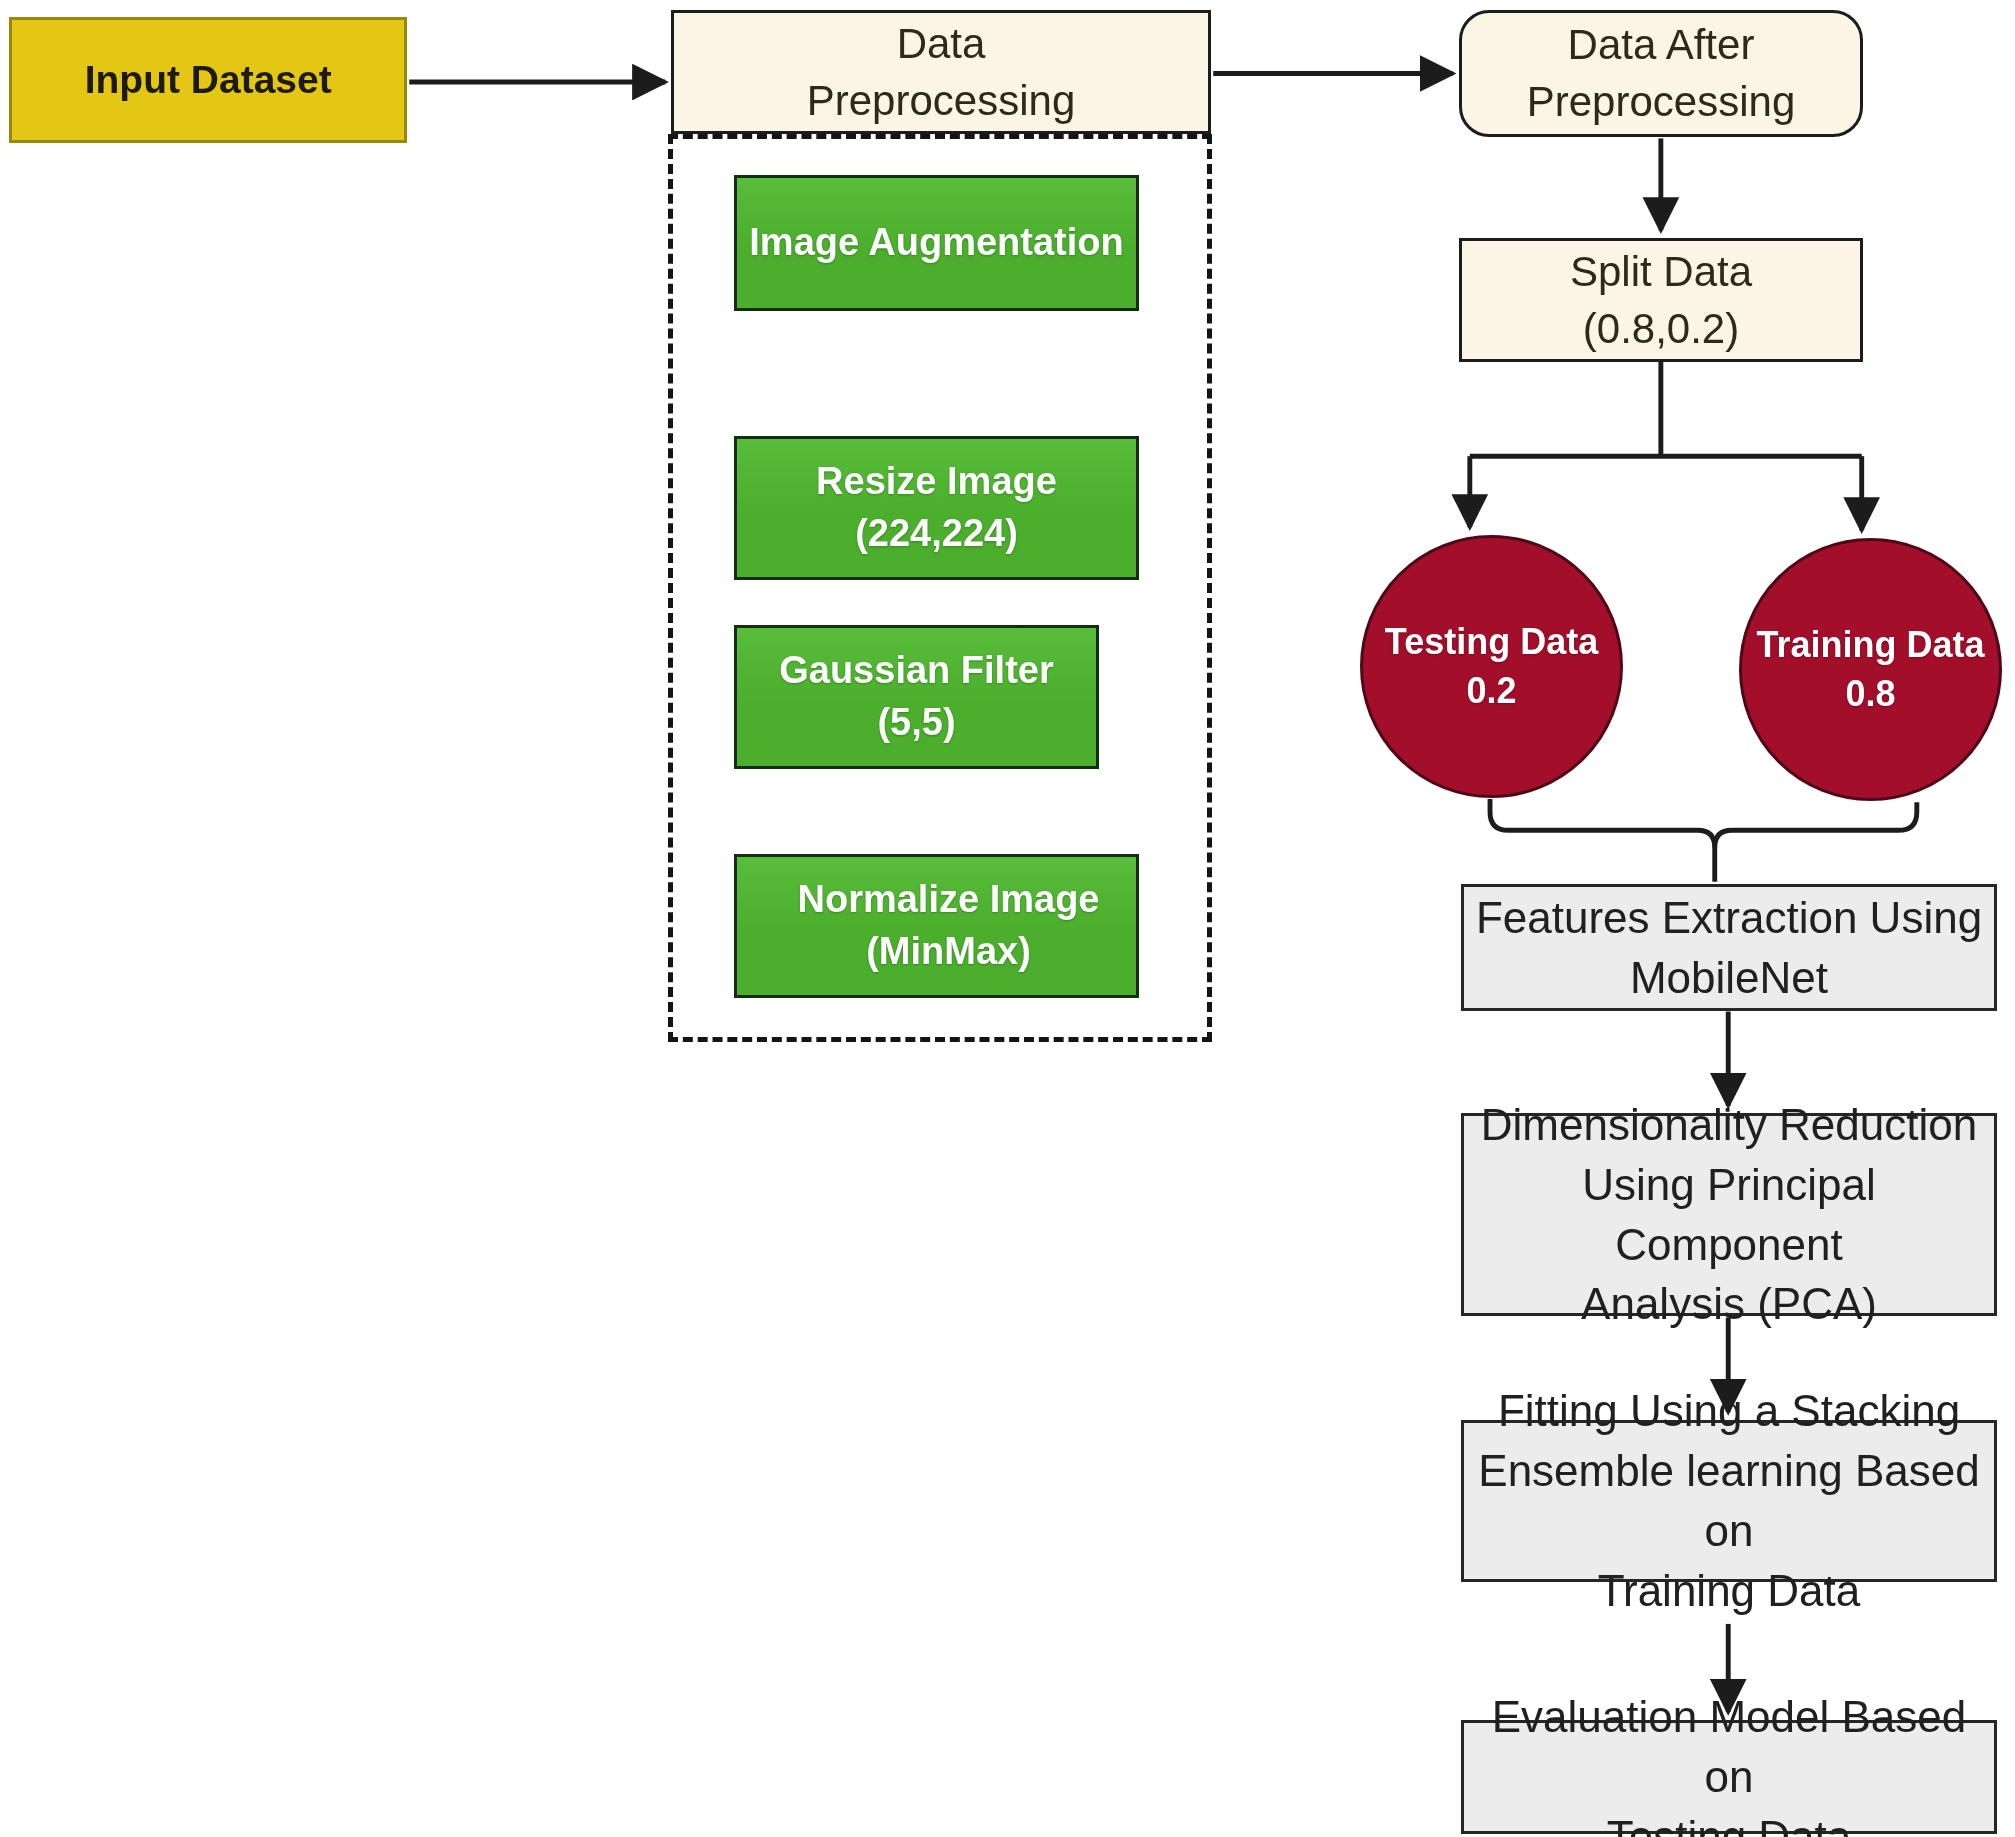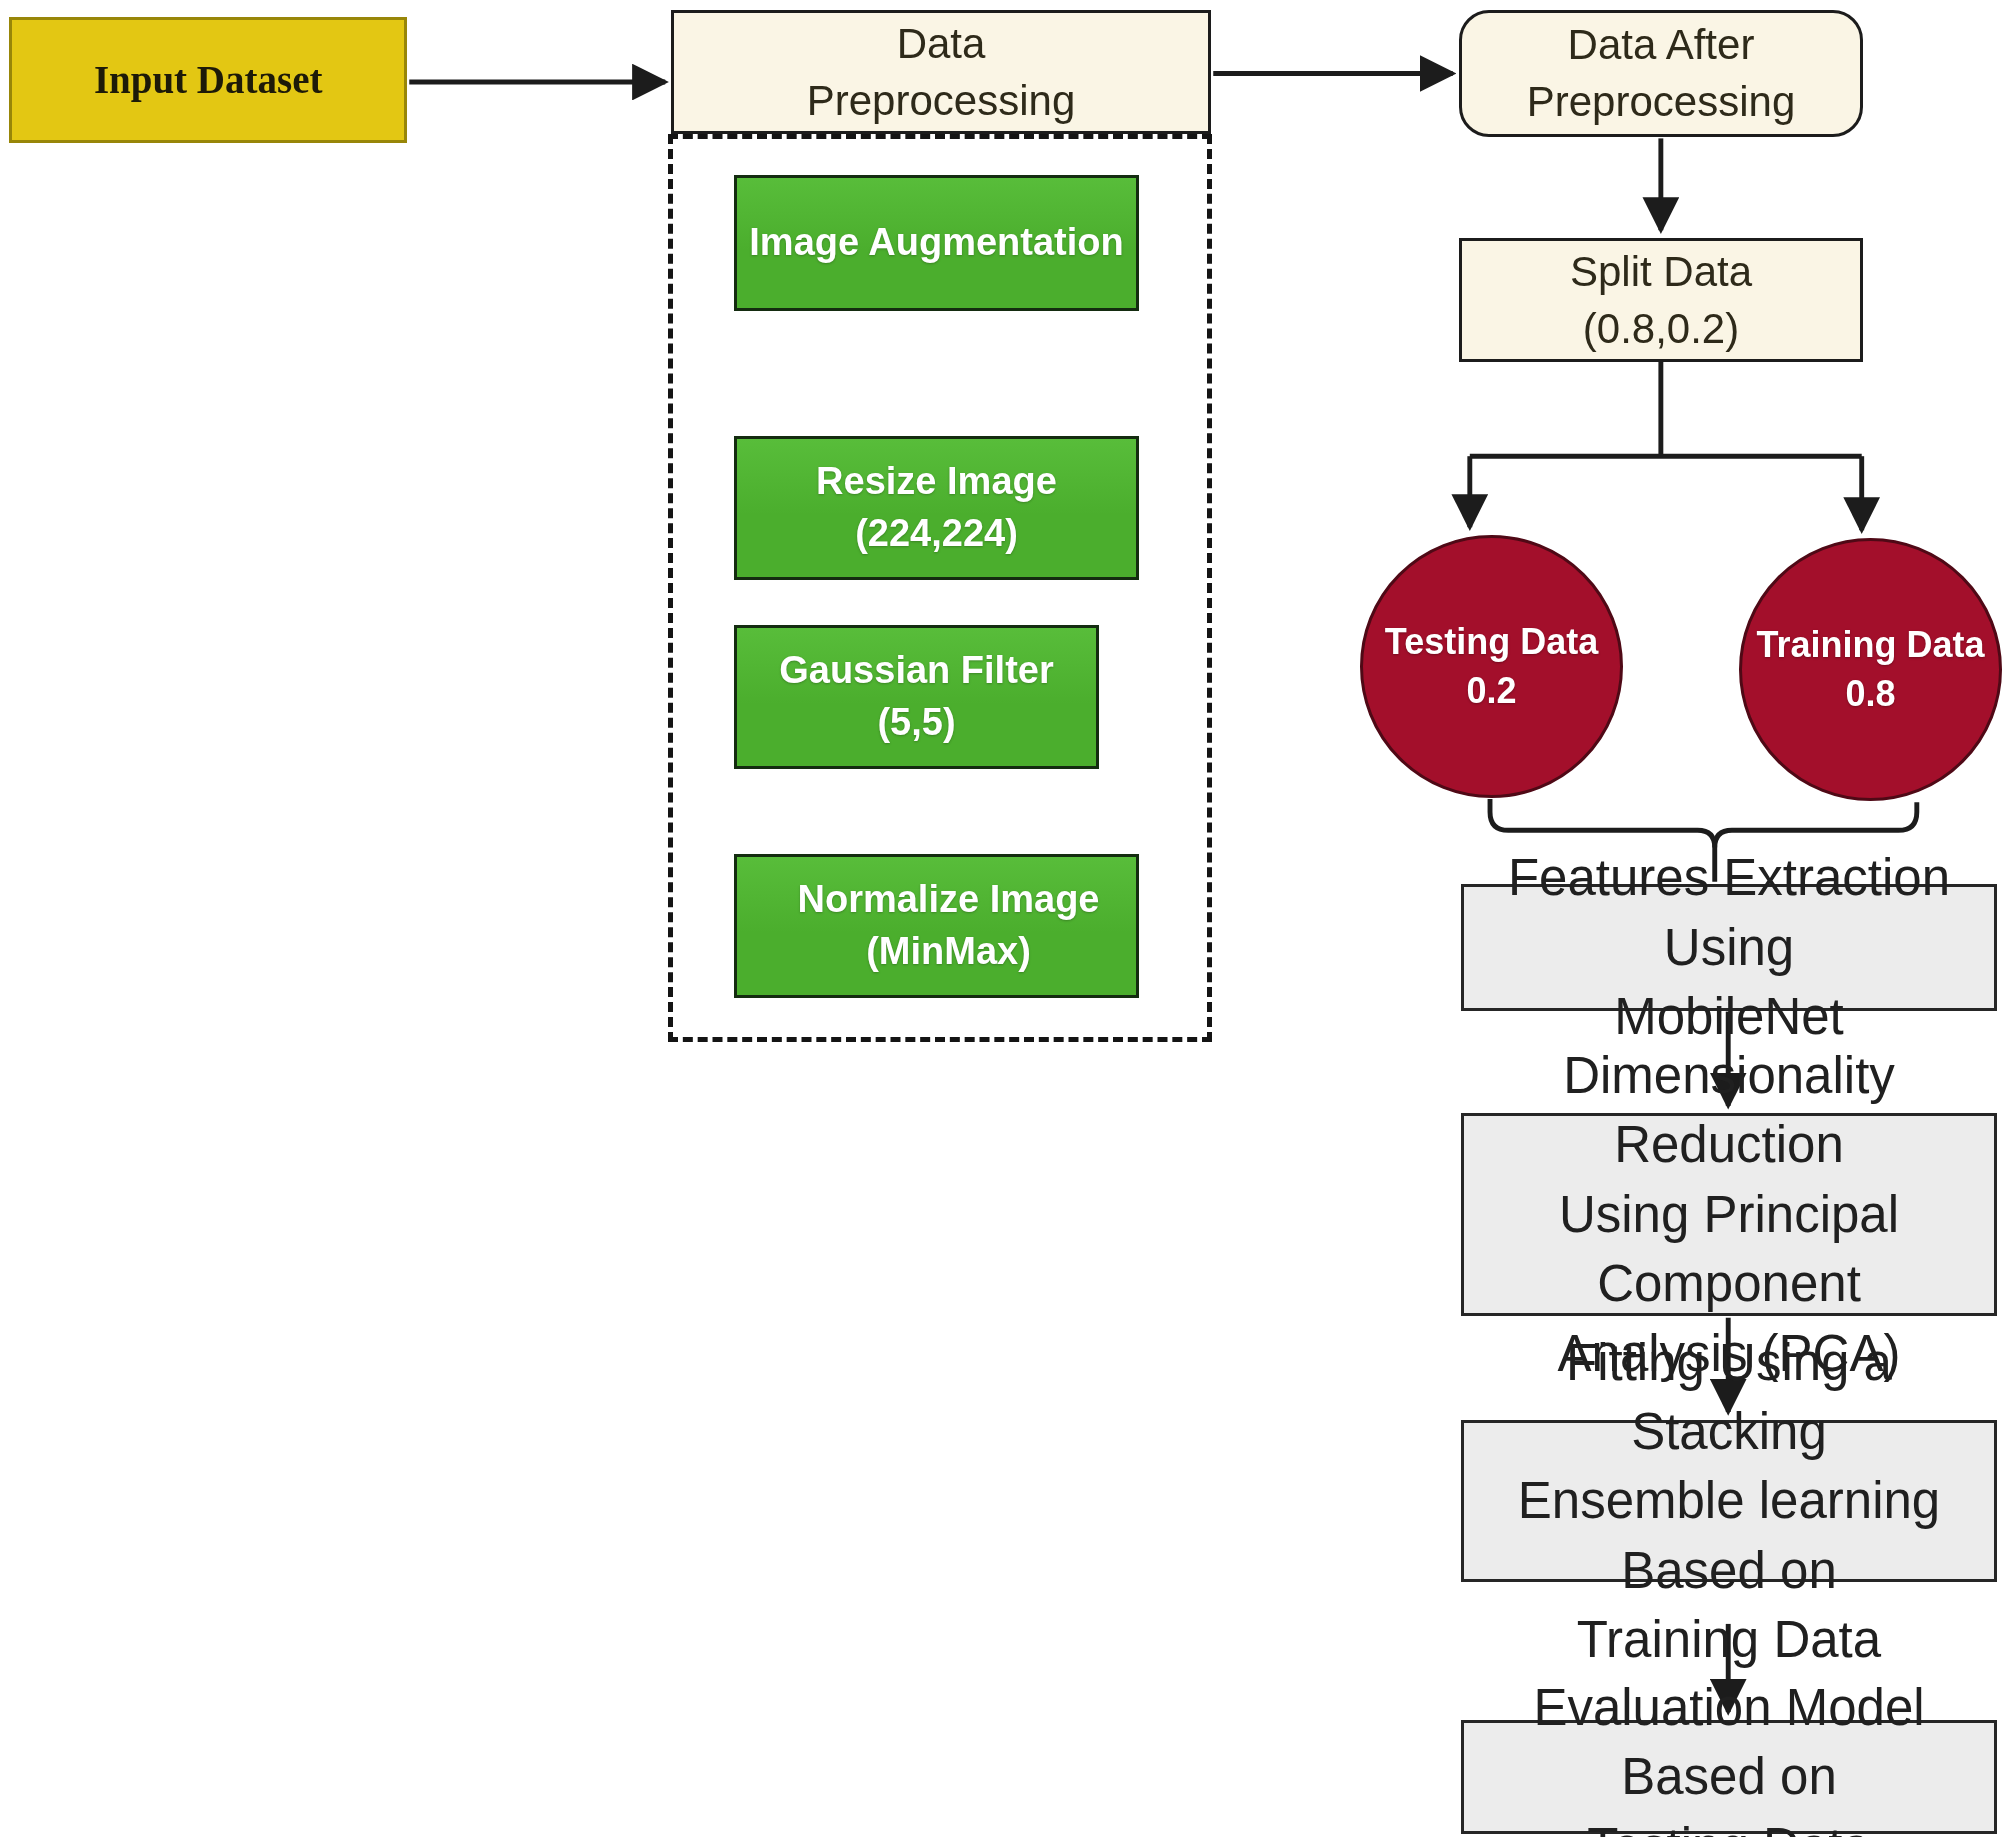--- a/index.html
+++ b/index.html
@@ -46,21 +46,21 @@
     background:linear-gradient(180deg, var(--step-fill-light) 0%, var(--step-fill) 55%, var(--step-fill) 100%);
     border:3.1px solid var(--step-border);
     color:var(--step-text);
     font-size:38px;font-weight:700;
     text-shadow:0 1.2px 2.4px rgba(0,0,0,0.25);
   }
   .box-gray{
     background:var(--stage-fill);
     border:3.7px solid var(--stage-border);
     color:var(--stage-text);
-    font-size:51px;font-weight:400;
+    font-size:44px;font-weight:400;
   }
   .circle-red{
     background:var(--circle-fill);
     border:3.7px solid var(--circle-border);
     color:var(--circle-text);
     font-size:36px;font-weight:700;
     border-radius:50%;
     text-shadow:0 1.2px 2.4px rgba(0,0,0,0.3);
   }
   .dashed-frame{
@@ -100,21 +100,21 @@
 
     <path class="connector" marker-end="url(#arrow)" d="M 2822 1652 L 2822 1806"></path>
 
     <path class="connector" marker-end="url(#arrow)" d="M 2822 2152 L 2822 2306"></path>
 
     <path class="connector" marker-end="url(#arrow)" d="M 2822 2652 L 2822 2796"></path>
   </svg>
 
   <div class="dashed-frame" style="left:668px;top:134px;width:544px;height:908px;"></div>
 
-  <div class="node box-yellow" style="left:9.2px;top:17px;width:398px;height:126px;font-family:Liberation Serif, serif;">Input Dataset</div>
+  <div class="node box-yellow" style="left:9.2px;top:17px;width:398px;height:126px;">Input Dataset</div>
 
   <div class="node box-cream" style="left:671px;top:9.8px;width:540px;height:124px;">Data
 Preprocessing</div>
 
   <div class="node box-green" style="left:734px;top:175px;width:405px;height:136px;">Image Augmentation</div>
 
   <div class="node box-green" style="left:734px;top:401px;width:405px;height:144px;margin-top:35px;">Resize Image
 (224,224)</div>
 
   <div class="node box-green" style="left:734px;top:625px;width:365px;height:144px;">Gaussian Filter

